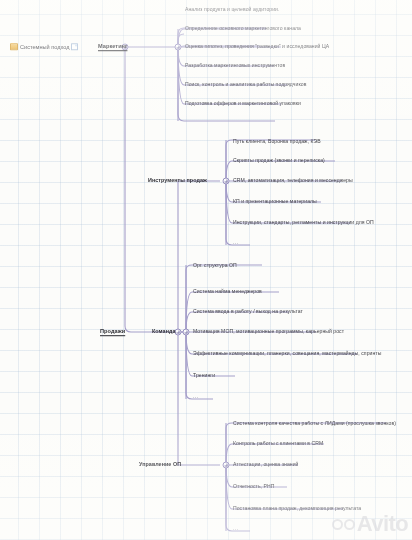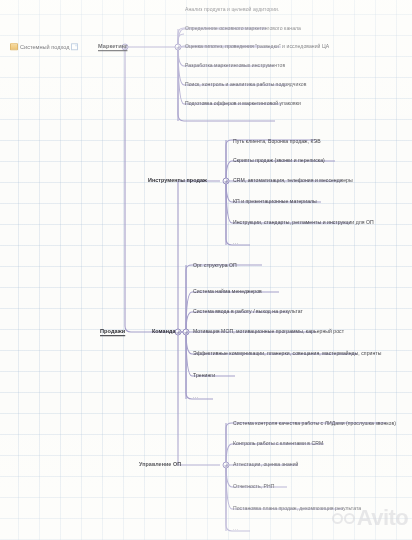--- a/index.html
+++ b/index.html
@@ -85,21 +85,21 @@
     transform:translate(-50%,-50%);
     box-sizing:border-box;
   }
   .toggle:before,.toggle:after{
     content:"";position:absolute;background:#6f68a0;
   }
   .toggle:before{left:1.2px;top:2.55px;width:2.6px;height:0.9px;}
   .toggle:after{left:2.55px;top:1.2px;width:0.9px;height:2.6px;}
 
   .watermark{
-    position:absolute;right:4px;bottom:9px;
+    position:absolute;right:4px;bottom:3px;
     display:flex;align-items:center;gap:2px;
     opacity:0.55;pointer-events:none;
   }
   .wm-dots{display:flex;gap:1px;}
   .wm-dot{width:11px;height:11px;border-radius:50%;border:2.4px solid #d8d8dc;box-sizing:border-box;}
   .wm-text{
     font-size:22px;font-weight:bold;color:#d6d6da;letter-spacing:-0.6px;
     font-family:"Liberation Sans",sans-serif;
   }
 </style>

